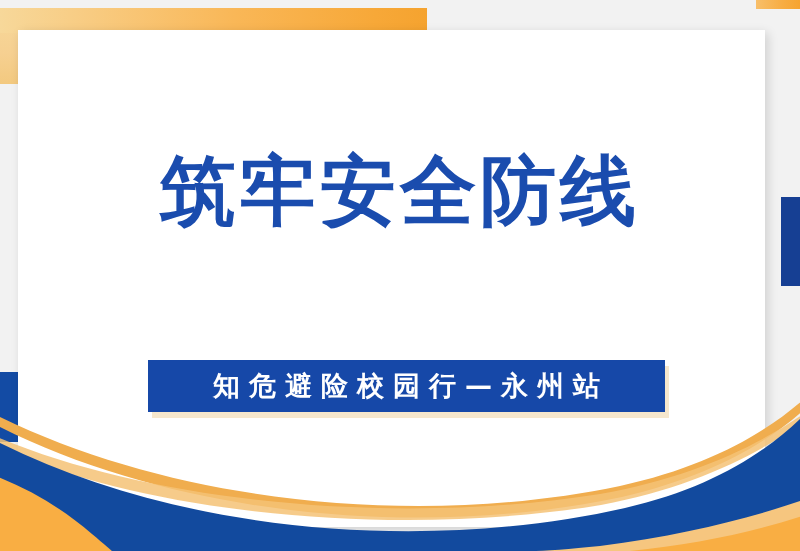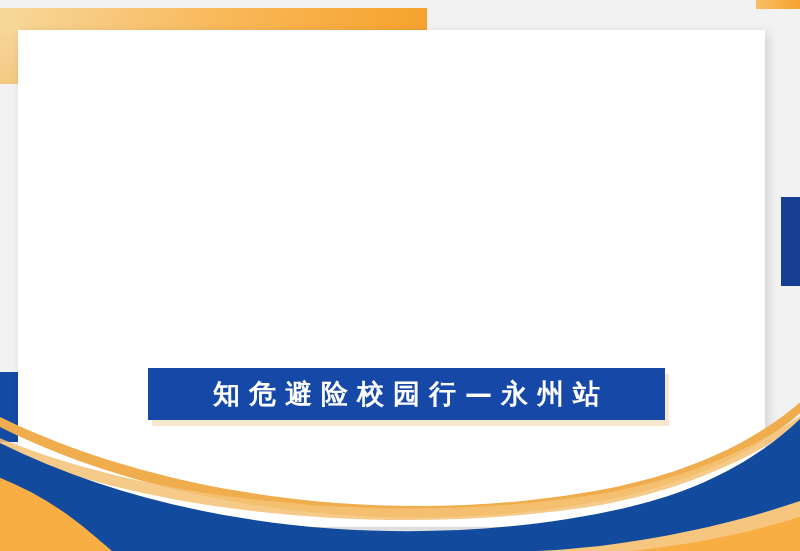--- a/index.html
+++ b/index.html
@@ -124,21 +124,21 @@
     font-size: 76px;
     line-height: 106px;
     letter-spacing: 4px;
     white-space: nowrap;
   }
 
   
   .banner-wrap {
     position: absolute;
     left: 148px;
-    top: 368px;
+    top: 360px;
     width: 581px;
     z-index: 6;
     border-radius: 16px;
   }
   .banner-shadow {
     position: absolute;
     left: 4px;
     top: 6px;
     width: 517px;
     height: 52px;
@@ -173,20 +173,21 @@
     <div class="orange-left-stub"></div>
     <div class="orange-top-bar"></div>
     <div class="orange-topright-bar"></div>
     <div class="blue-left-block"></div>
     <div class="blue-right-block"></div>
   </div>
 
   <div class="card"></div>
 
   <div class="headline">
+    <div class="title-line">筑牢安全防线</div>
   </div>
 
   <div class="banner-wrap">
     <div class="banner-shadow"></div>
     <div class="banner">
       <span class="banner-text">知危避险校园行—永州站</span>
     </div>
   </div>
 
   <div class="waves">

